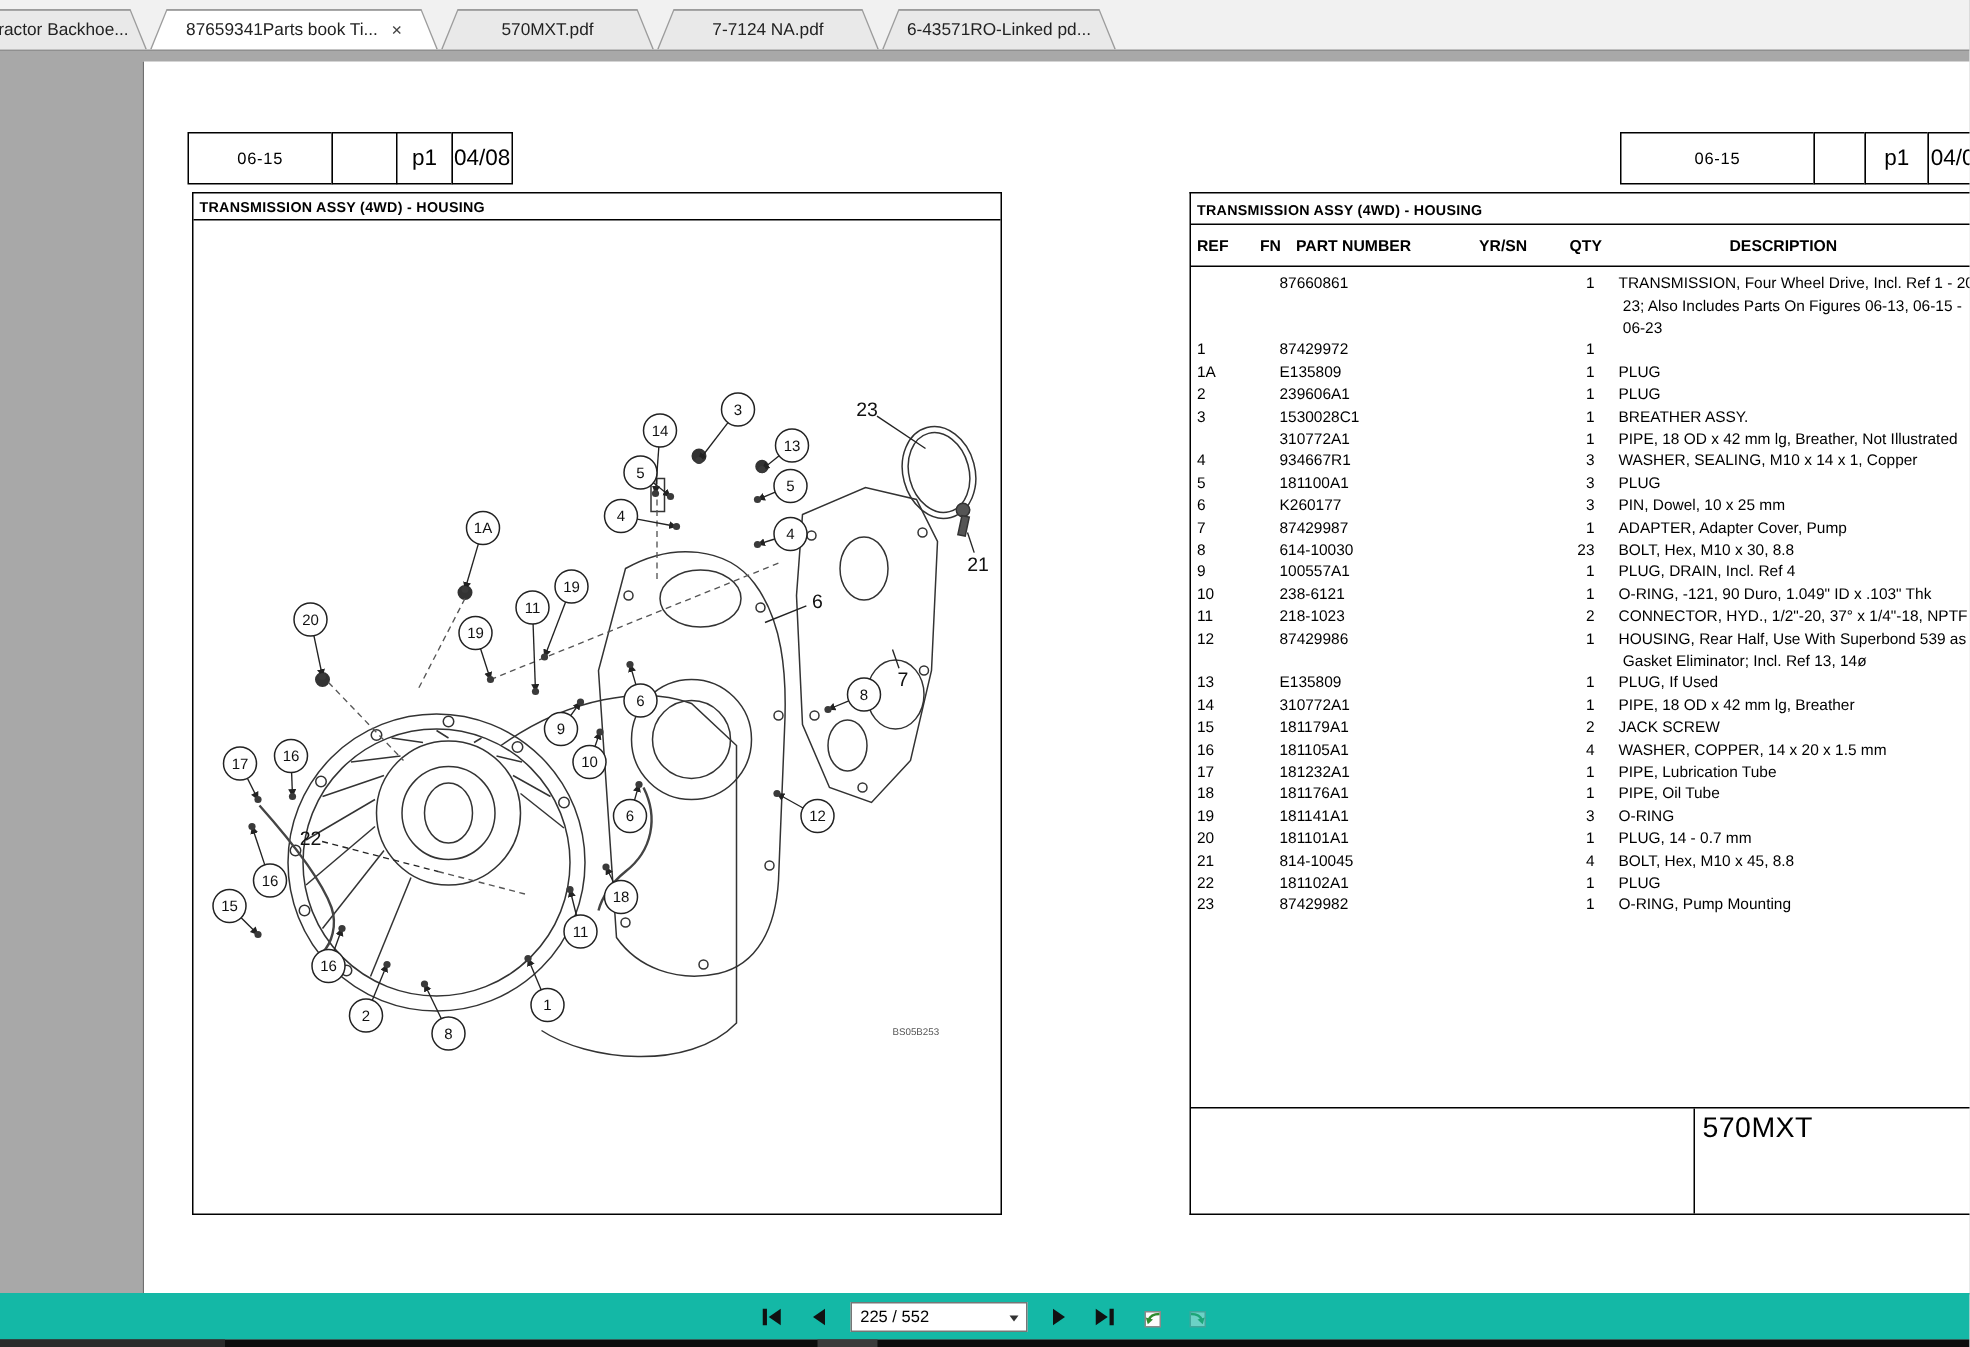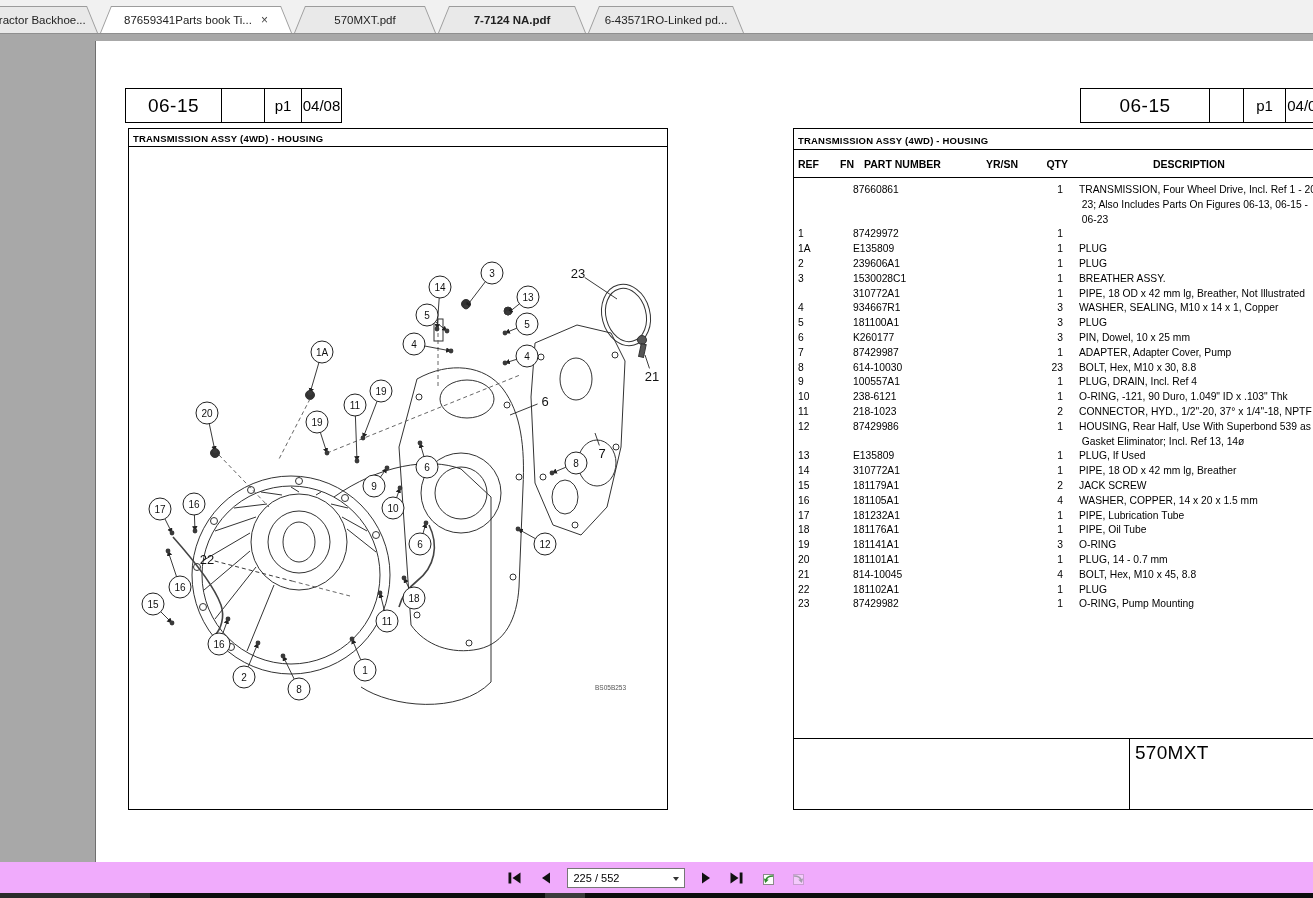--- a/index.html
+++ b/index.html
@@ -21,21 +21,21 @@
 
   
   .page-area{position:absolute;left:95px;top:41px;width:1218px;height:821px;background:#fff;
              border-left:1px solid #6f6f6f;border-bottom:1px solid #606060;z-index:1}
 
   
   .hdr-row{position:absolute;display:flex;z-index:2}
   .hdr-box{border:1px solid #000;margin-left:-1px;display:flex;align-items:center;
            justify-content:center;background:#fff;box-sizing:border-box;height:35px}
   .hdr-box:first-child{margin-left:0}
-  .hb-big{font-size:19px;letter-spacing:.5px}
+  .hb-big{font-size:11px;letter-spacing:.5px}
   .hb-sm{font-size:15px}
 
   
   .figbox{position:absolute;left:128px;top:128px;width:540px;height:682px;
           border:1px solid #000;box-sizing:border-box;background:#fff;z-index:2}
   .titlebar{height:18px;border-bottom:1px solid #000;font-size:9.5px;font-weight:bold;
             padding:4px 0 0 4px;box-sizing:border-box;letter-spacing:.2px}
 
   
   .tbl{position:absolute;left:793px;top:128px;width:547px;height:682px;
@@ -56,21 +56,21 @@
   .t-footer{position:absolute;left:0;right:0;top:609px;bottom:0;border-top:1px solid #000}
   .t-footdiv{position:absolute;left:335px;top:0;bottom:0;border-left:1px solid #000}
   .t-model{position:absolute;left:341px;top:3px;font-size:19px;letter-spacing:.3px}
 
   
   .figsvg{position:absolute;left:0;top:18px}
   .fig-line{stroke:#333;fill:none;stroke-width:1}
   .fig-dash{stroke:#555;fill:none;stroke-width:.9;stroke-dasharray:4 3}
 
   
-  .toolbar{position:absolute;left:0;top:862px;width:1313px;height:31px;background:#f0abfc;
+  .toolbar{position:absolute;left:0;top:862px;width:1313px;height:31px;background:#14b8a6;
            display:flex;align-items:center;justify-content:center;gap:11px;z-index:5}
   .nav-btn{display:flex;align-items:center;justify-content:center;width:20px;height:20px;cursor:pointer}
   .combo{width:118px;height:20px;background:#fff;border:1px solid #767676;box-sizing:border-box;
          display:flex;align-items:center;font-size:11px;padding-left:6px;position:relative;cursor:pointer}
   .combo .arrow{position:absolute;right:5px;top:8px;width:0;height:0;
                 border-left:3.5px solid transparent;border-right:3.5px solid transparent;
                 border-top:4px solid #333}
   .hist{width:20px;height:18px;display:flex;align-items:center;justify-content:center;cursor:pointer}
   .hist.disabled{opacity:.38}
 
@@ -95,21 +95,21 @@
         <span>87659341Parts book Ti...</span>
         <span class="t-close">×</span>
       </div>
     </div>
     <div class="tab" style="left: 294px; width: 142px;">
       <div class="t-outer"></div>
       <div class="t-inner">
         <span>570MXT.pdf</span>
       </div>
     </div>
-    <div class="tab" style="left: 438px; width: 148px; font-weight: bold;">
+    <div class="tab" style="left: 438px; width: 148px;">
       <div class="t-outer"></div>
       <div class="t-inner">
         <span>7-7124 NA.pdf</span>
       </div>
     </div>
     <div class="tab" style="left: 588px; width: 156px;">
       <div class="t-outer"></div>
       <div class="t-inner">
         <span>6-43571RO-Linked pd...</span>
       </div>

